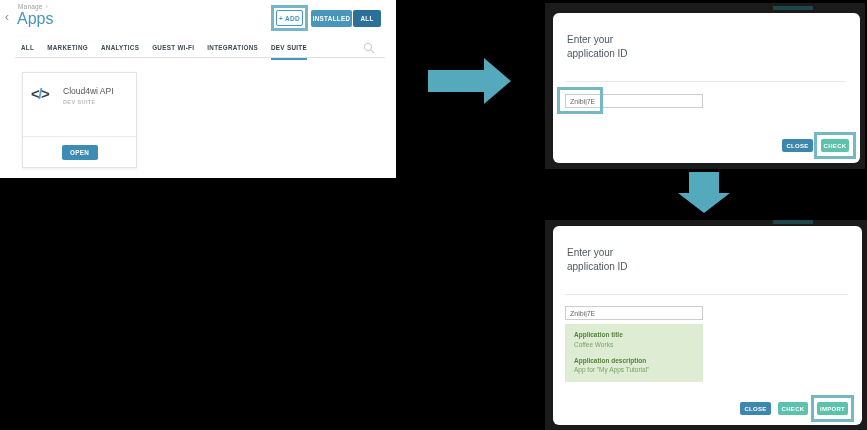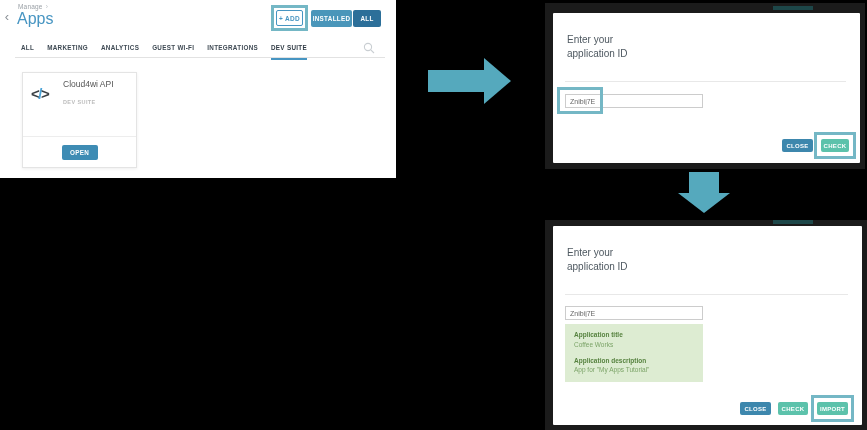--- a/index.html
+++ b/index.html
@@ -32,21 +32,21 @@
   .tab.active { border-bottom:2px solid #4795c2; color:#2f3a44; }
   .tabs-divider { position:absolute; left:15px; top:57px; width:370px; height:1px; background:#e2e2e2; }
   .search-icon { position:absolute; left:363px; top:42px; width:12px; height:12px; cursor:pointer; }
 
   .app-card { position:absolute; left:22px; top:72px; width:115px; height:96px;
     background:#fff; border:1px solid #e4e4e4; box-shadow:0 1px 3px rgba(0,0,0,.07); }
   .card-body { position:relative; height:63px; }
   .code-icon { position:absolute; left:8px; top:12px; font-size:15px; font-weight:bold;
     color:#3a3f44; letter-spacing:-1.5px; }
   .code-icon .slash { color:#4aa3d8; }
-  .card-title { position:absolute; left:40px; top:6px; font-size:8.5px; color:#555; }
+  .card-title { position:absolute; left:40px; top:13px; font-size:8.5px; color:#555; }
   .card-subtitle { position:absolute; left:40px; top:26px; font-size:5.5px; font-weight:bold;
     color:#bcbcbc; letter-spacing:.4px; }
   .card-divider { border-top:1px solid #ededed; }
   .card-footer { height:31px; display:flex; align-items:center; justify-content:center; }
   .btn-open { width:36px; height:15px; background:#3e8cb4; font-size:6.3px; }
 
   
   .arrow-right { position:absolute; left:428px; top:58px; width:83px; height:46px; }
   .arrow-right .stem { position:absolute; left:0; top:12px; width:56px; height:22px; background:#55a9bd; }
   .arrow-right .head { position:absolute; left:56px; top:0; width:0; height:0;
@@ -54,21 +54,21 @@
   .arrow-down { position:absolute; left:678px; top:172px; width:52px; height:41px; }
   .arrow-down .stem { position:absolute; left:11px; top:0; width:30px; height:21px; background:#55a9bd; }
   .arrow-down .head { position:absolute; left:0; top:21px; width:0; height:0;
     border-top:20px solid #55a9bd; border-left:26px solid transparent; border-right:26px solid transparent; }
 
   
   .frame { position:absolute; background:#1b1b1b; }
   .frame-check { left:545px; top:3px; width:320px; height:166px; }
   .frame-import { left:545px; top:220px; width:322px; height:210px; }
   .cropped-highlight { position:absolute; width:40px; height:4px; background:#1d4749; }
-  .modal { position:absolute; background:#fff; border-radius:1px; }
+  .modal { position:absolute; background:#fff; border-radius:6px; }
   .modal-check { left:8px; top:10px; width:307px; height:150px; }
   .modal-import { left:8px; top:6px; width:309px; height:199px; }
 
   .modal-title { position:absolute; left:14px; top:20px; width:92px;
     font-size:10px; color:#4e5860; line-height:1.4; }
   .modal-divider { position:absolute; left:12px; top:68px; height:1px; background:#e8e8e8; }
   .modal-check .modal-divider { width:281px; }
   .modal-import .modal-divider { width:283px; }
 
   .app-id-input { position:absolute; left:12px; top:81px; width:138px; height:14px;

